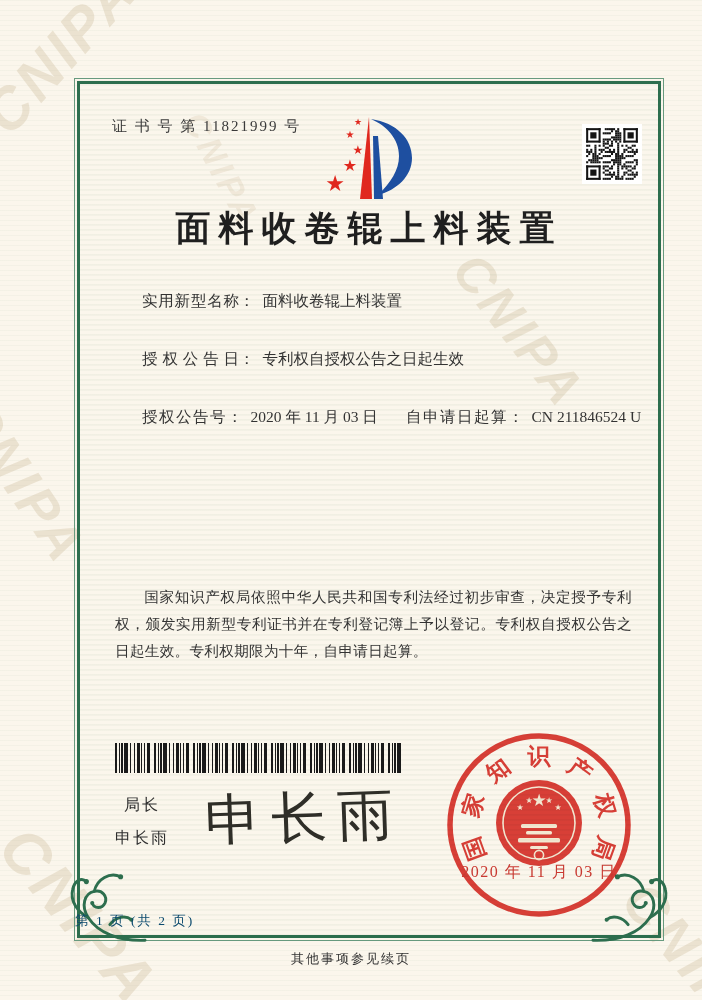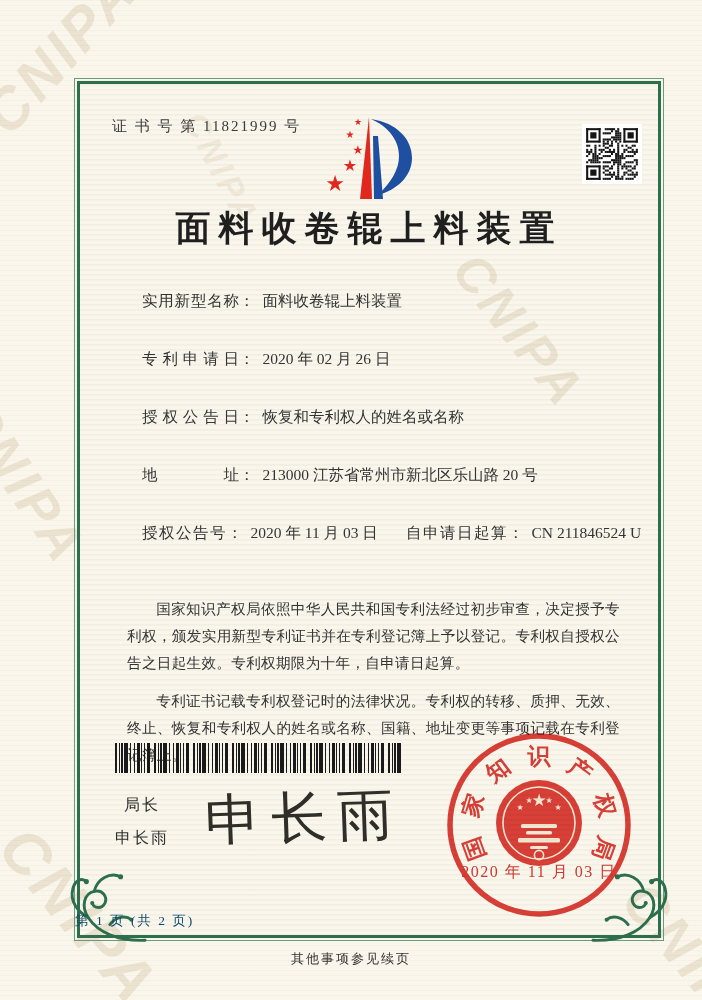--- a/index.html
+++ b/index.html
@@ -37,21 +37,21 @@
   .fields{position:absolute;left:40px;top:214px;right:34px;display:flex;flex-direction:column;gap:42px;
           font-size:15.5px;line-height:16px;color:#333;margin-left:27px;}
   .frow{white-space:nowrap;}
   .flabel{display:inline-block;width:97px;text-align:justify;text-align-last:justify;vertical-align:bottom;}
   .fcolon{margin-right:8px;}
   .grant-row{position:relative;}
   .grant-no{position:absolute;left:264px;top:0;}
   .glabel{letter-spacing:1.5px;}
   .body-text{position:absolute;left:40px;top:505px;width:517px;font-size:14.6px;line-height:26.8px;
              text-align:justify;letter-spacing:0.3px;color:#333;}
-  .body-text p{margin:12px;text-indent:2em;}
+  .body-text p{margin:0;text-indent:2em;}
   .barcode{position:absolute;left:40px;top:664px;width:292px;height:30px;}
   .seal{position:absolute;left:368px;top:652px;width:192px;height:192px;opacity:.88;mix-blend-mode:multiply;}
   .seal-char{font-size:23px;font-weight:bold;fill:#d7261f;font-family:"Liberation Serif","DejaVu Serif",serif;}
   .seal-date{font-size:16px;fill:#c8211a;letter-spacing:1.5px;font-family:"Liberation Serif","DejaVu Serif",serif;}
   .director{position:absolute;left:40px;top:718px;font-family:"Liberation Sans","DejaVu Sans",sans-serif;
             font-size:16px;color:#2e2e2e;letter-spacing:2px;line-height:16px;text-align:center;}
   .director .name{margin-top:17px;}
   .signature{position:absolute;left:130px;top:700px;width:290px;font-size:56px;letter-spacing:10px;
              color:#2f2e28;transform:rotate(-2deg);font-family:"Liberation Serif","DejaVu Serif",serif;}
   .page-num{position:absolute;left:0;top:833px;width:100%;font-size:13.5px;color:#0c4a6e;letter-spacing:2px;}
@@ -357,41 +357,34 @@
           <rect x="48" y="52" width="2" height="2" fill="#151515"></rect>
         </svg></div>
 
     <div class="title">面料收卷辊上料装置</div>
 
     <div class="fields">
       <div class="frow">
         <span class="flabel">实用新型名称</span><span class="fcolon">：</span><span>面料收卷辊上料装置</span>
       </div>
       <div class="frow">
-        <span class="flabel">专利申请日</span><span class="fcolon">：</span><span>2020 年 02 月 26 日</span>
-      </div>
-      <div class="frow">
-        <span class="flabel">授权公告日</span><span class="fcolon">：</span><span>恢复和专利权人的姓名或名称</span>
-      </div>
-      <div class="frow">
-        <span class="flabel">地址</span><span class="fcolon">：</span><span>213000 江苏省常州市新北区乐山路 20 号</span>
+        <span class="flabel">授权公告日</span><span class="fcolon">：</span><span>专利权自授权公告之日起生效</span>
       </div>
       <div class="frow grant-row">
         <span>
           <span class="glabel">授权公告号</span><span class="fcolon">：</span><span>2020 年 11 月 03 日</span>
         </span>
         <span class="grant-no">
           <span class="glabel">自申请日起算</span><span class="fcolon">：</span><span>CN 211846524 U</span>
         </span>
       </div>
     </div>
 
     <div class="body-text">
       <p>国家知识产权局依照中华人民共和国专利法经过初步审查，决定授予专利权，颁发实用新型专利证书并在专利登记簿上予以登记。专利权自授权公告之日起生效。专利权期限为十年，自申请日起算。</p>
-      <p>专利证书记载专利权登记时的法律状况。专利权的转移、质押、无效、终止、恢复和专利权人的姓名或名称、国籍、地址变更等事项记载在专利登记簿上。</p>
     </div>
 
     <div class="barcode" id="barcode"><svg viewBox="0 0 292 30" width="292" height="30">
           <rect x="0" y="0" width="2" height="30" fill="#1a1a1a"></rect>
           <rect x="4" y="0" width="1" height="30" fill="#1a1a1a"></rect>
           <rect x="6" y="0" width="2" height="30" fill="#1a1a1a"></rect>
           <rect x="9" y="0" width="4" height="30" fill="#1a1a1a"></rect>
           <rect x="15" y="0" width="1" height="30" fill="#1a1a1a"></rect>
           <rect x="19" y="0" width="1" height="30" fill="#1a1a1a"></rect>
           <rect x="22" y="0" width="3" height="30" fill="#1a1a1a"></rect>

